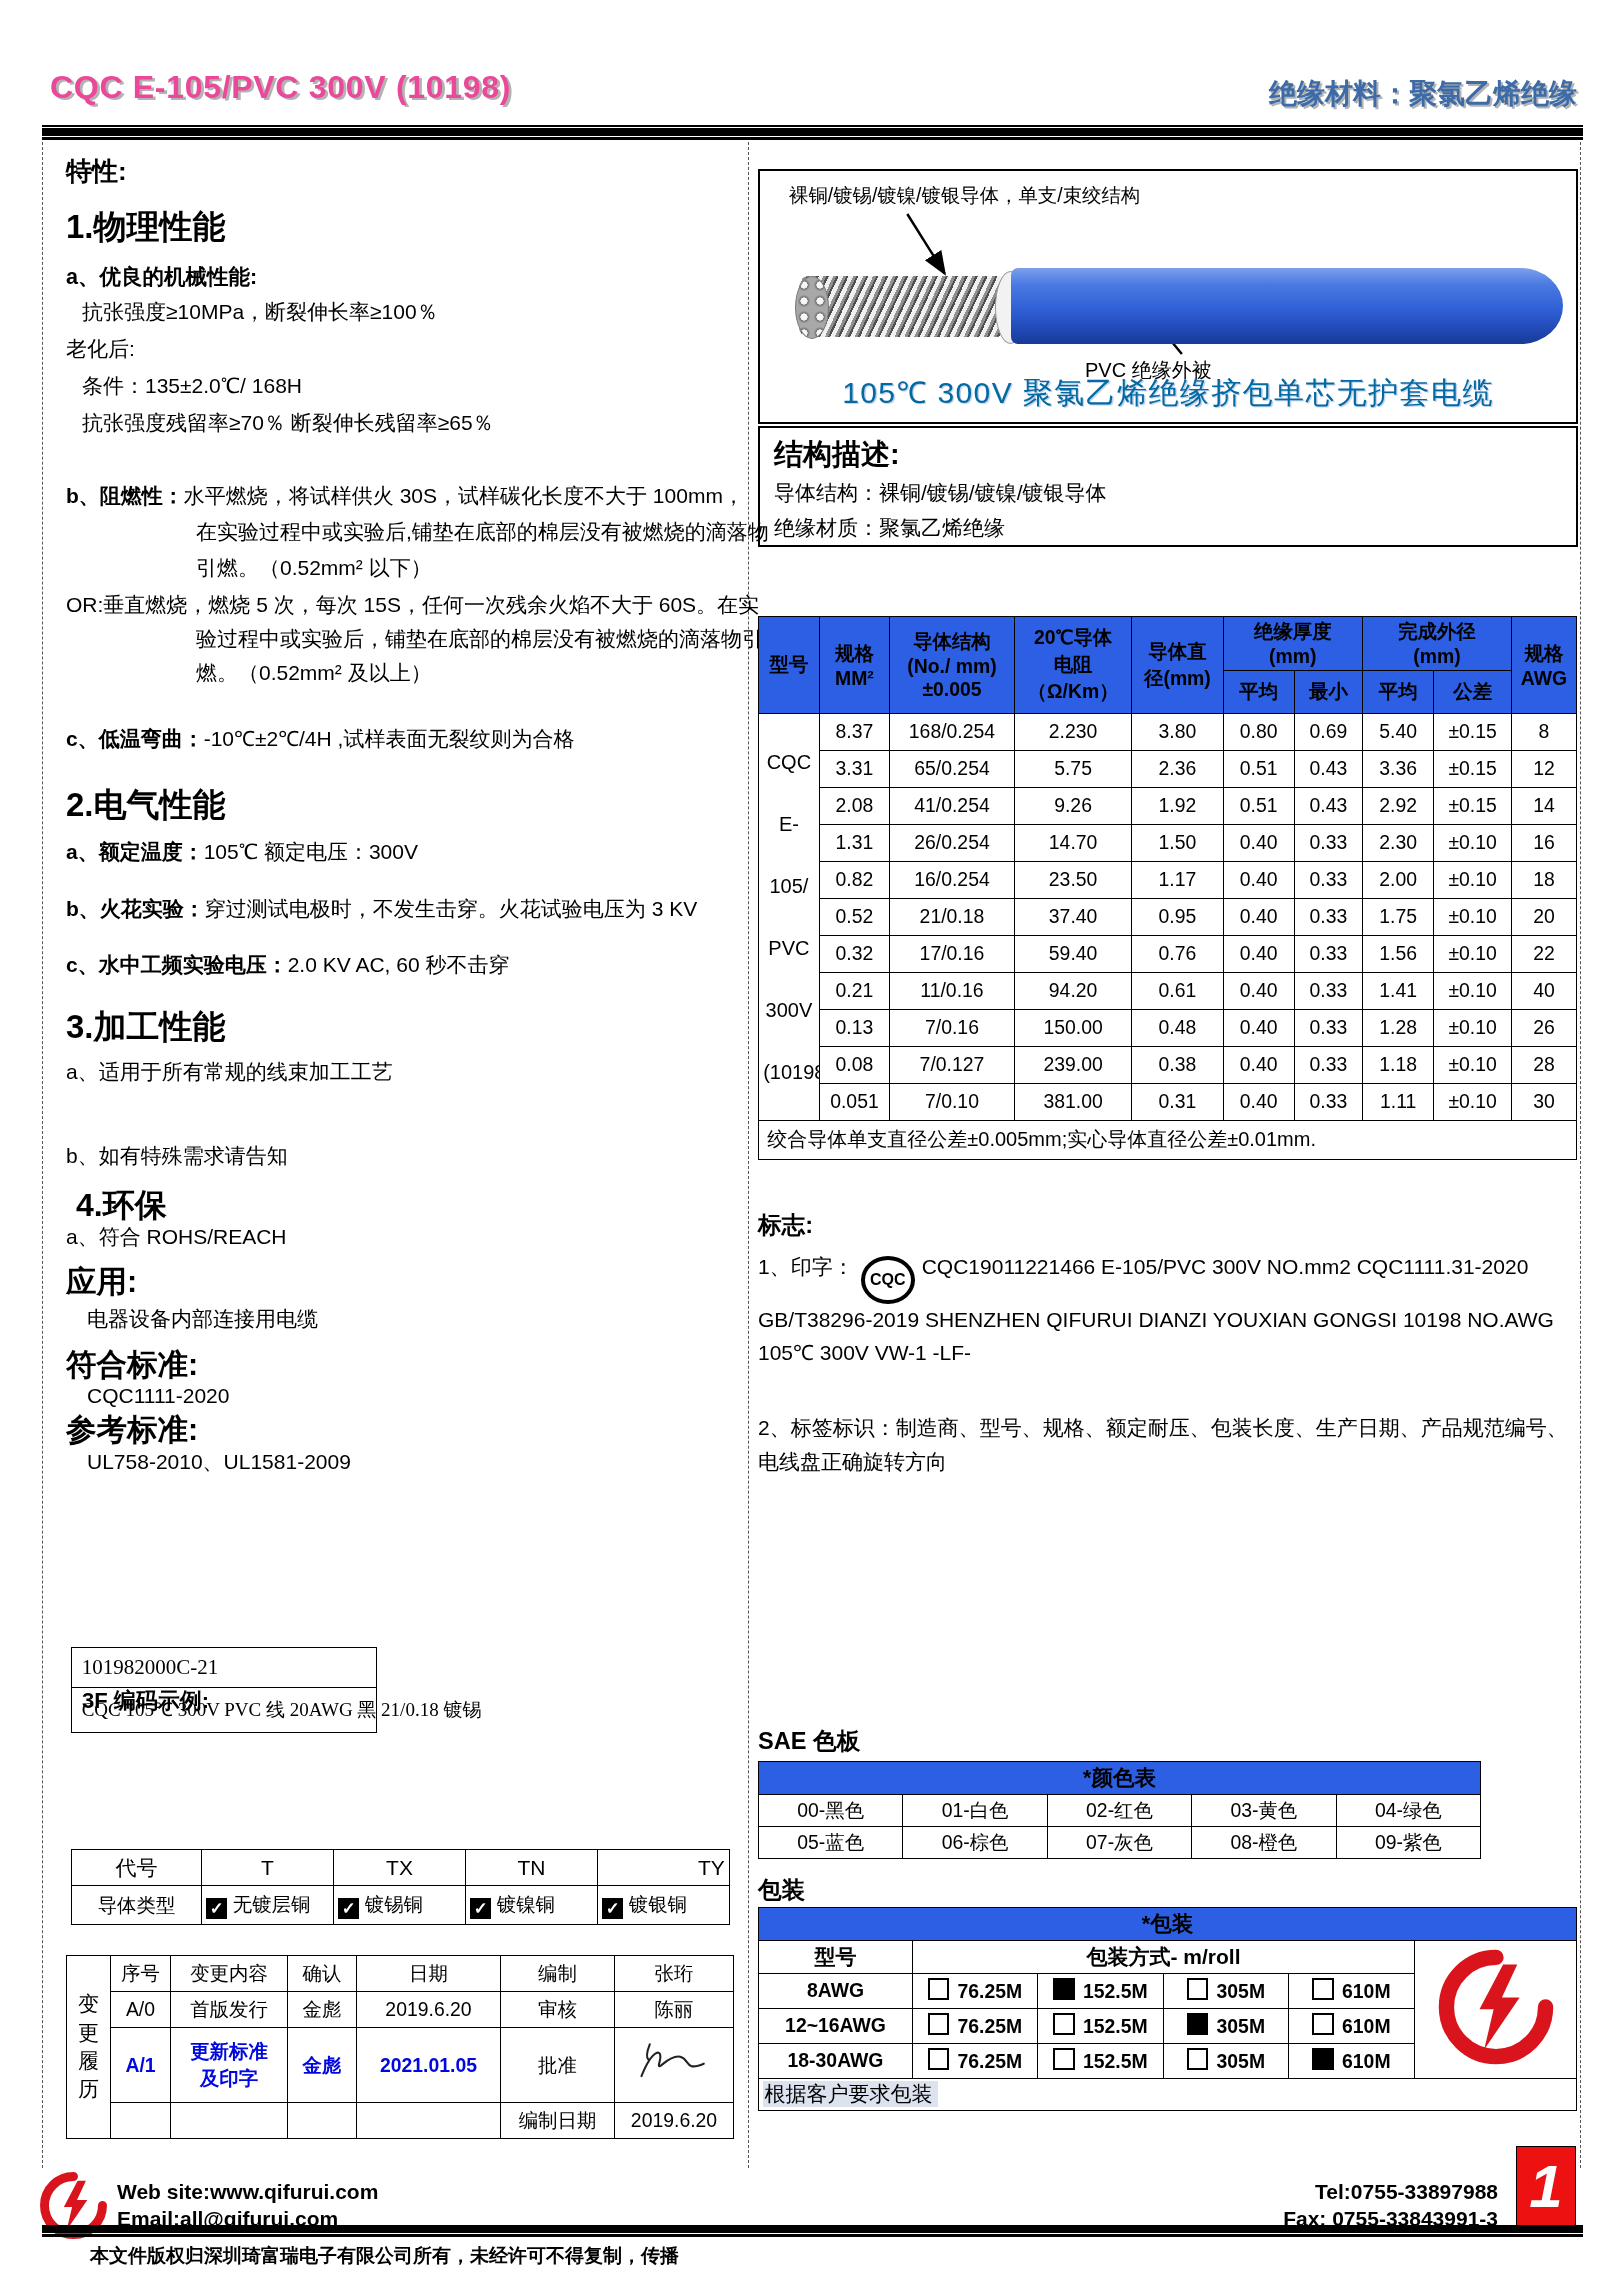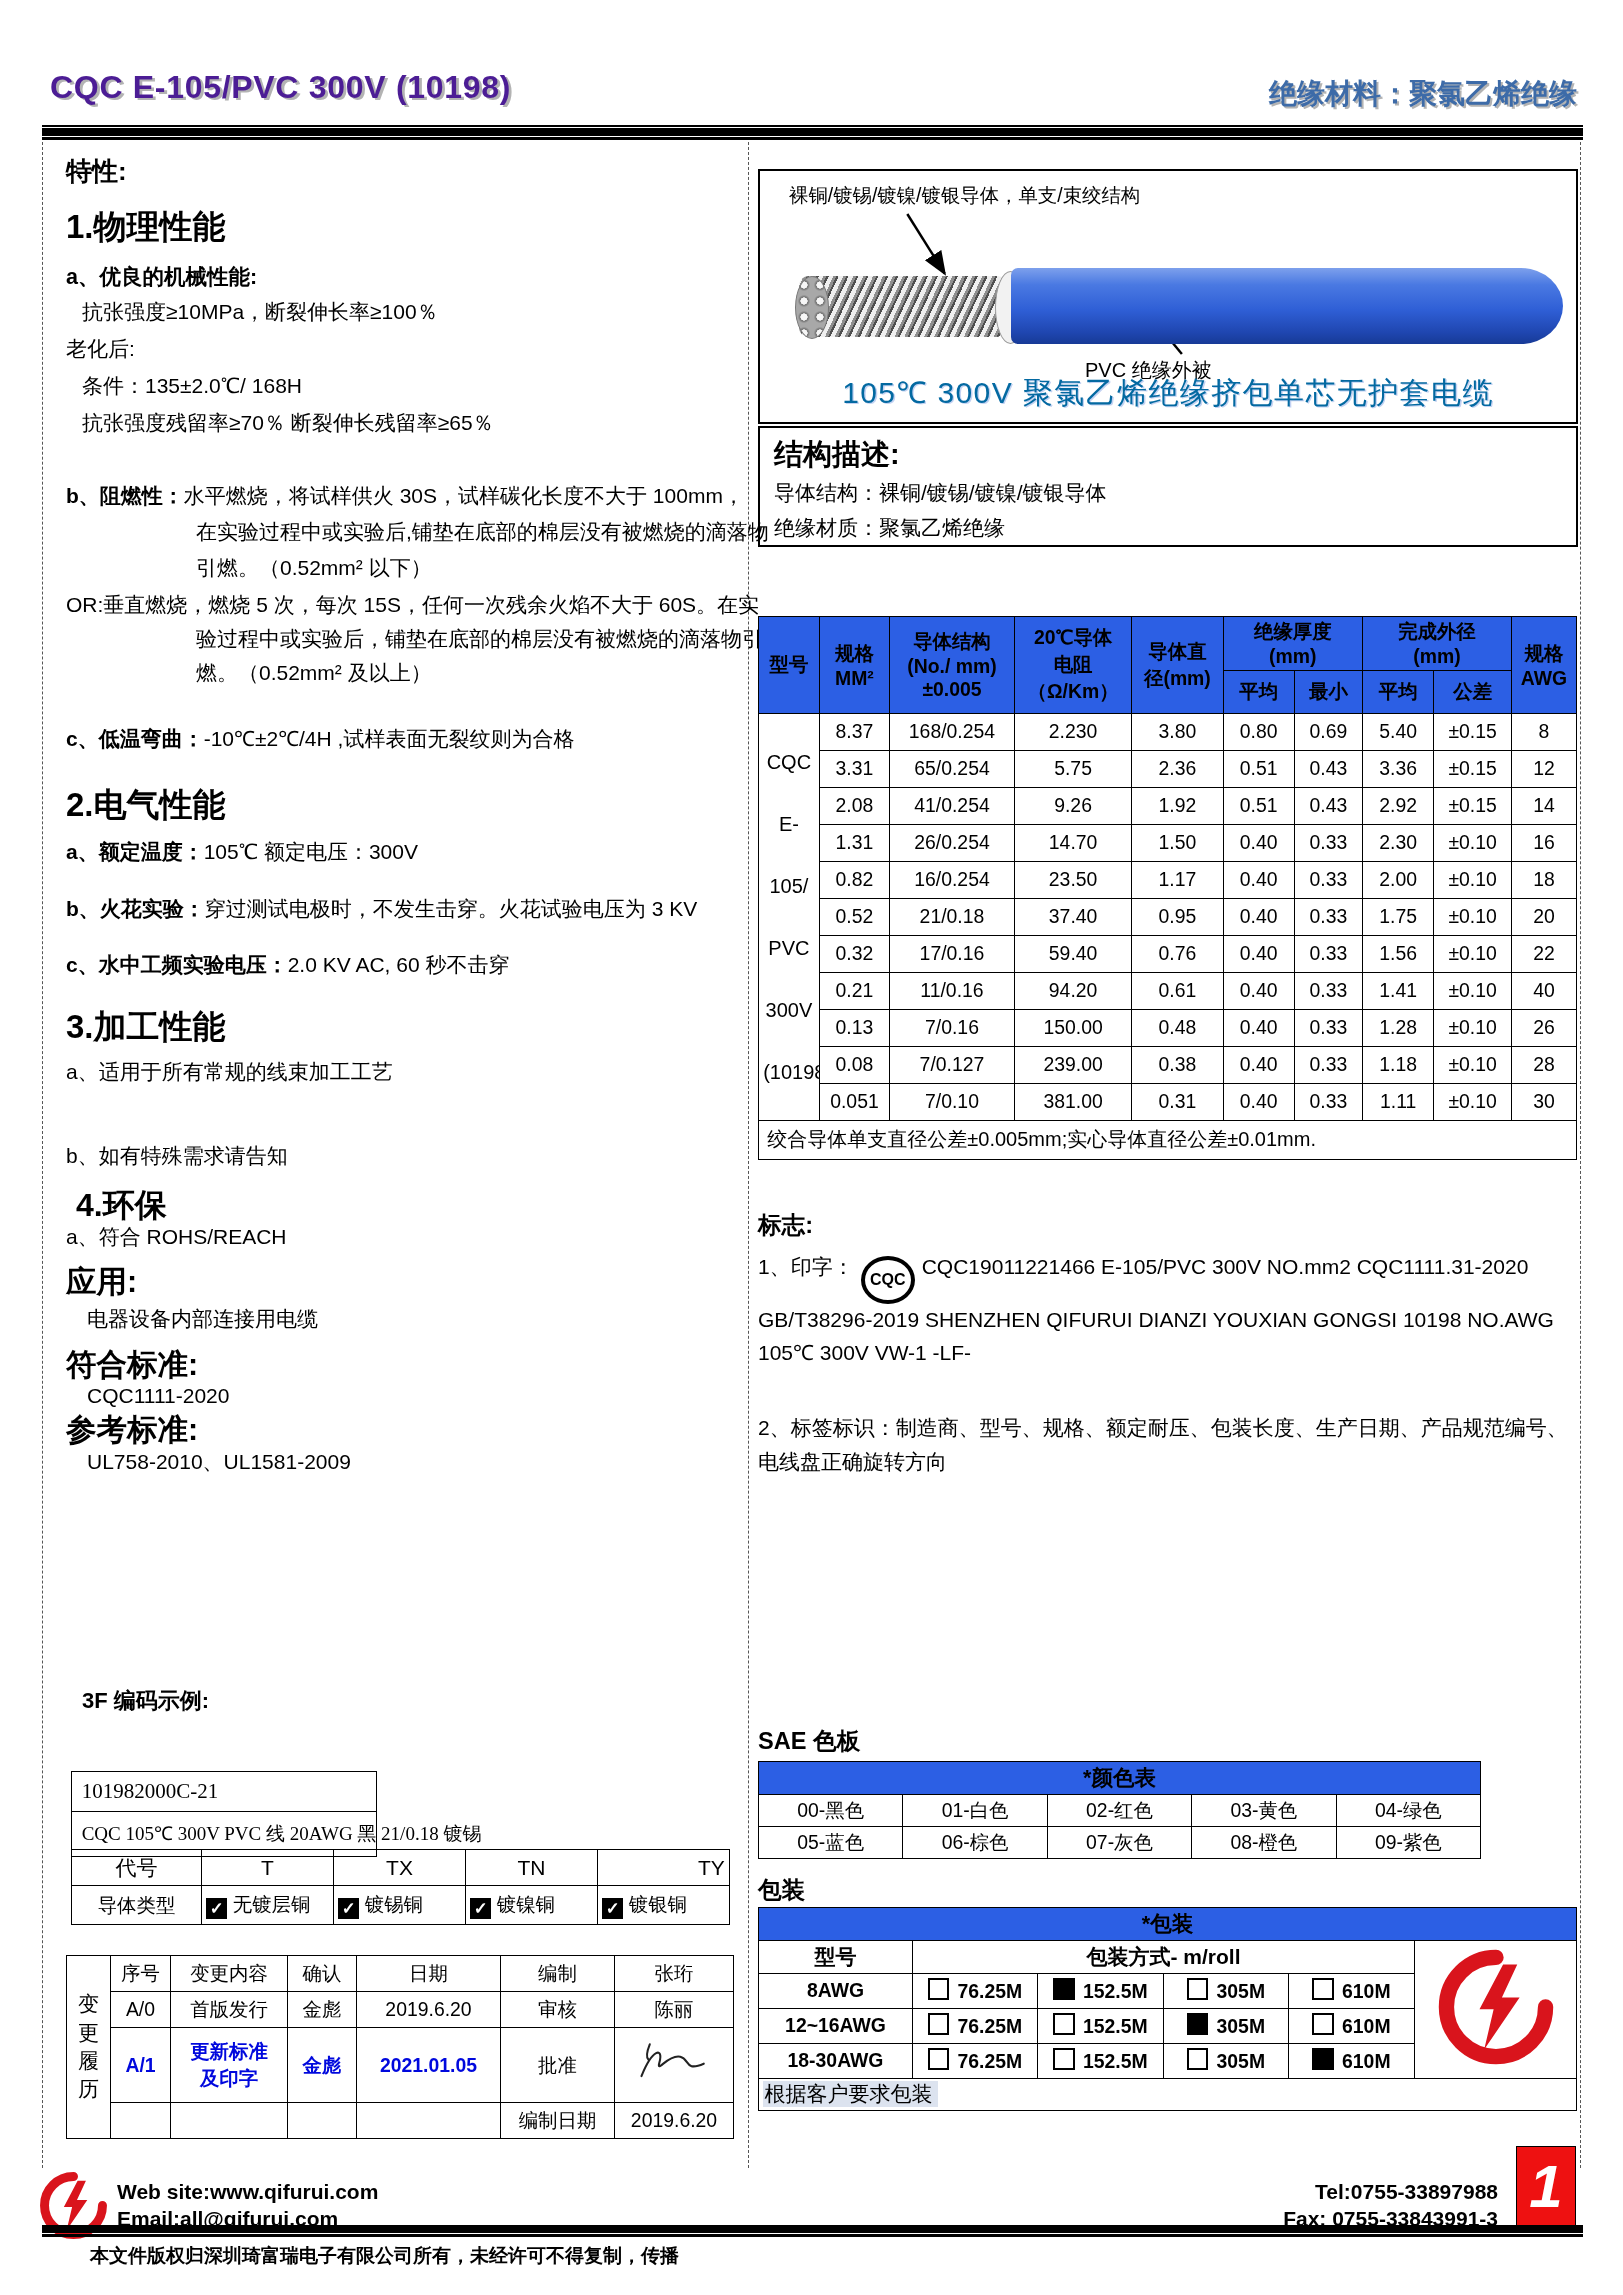--- a/index.html
+++ b/index.html
@@ -2,21 +2,21 @@
 <html style="font-size:11px"><head>
 <meta charset="utf-8">
 <style>
   html,body{margin:0;padding:0;background:#e8e8e8;}
   .page{position:relative;width:1623px;height:2295px;background:#fff;font-family:"Liberation Sans",sans-serif;color:#000;overflow:hidden;}
   .abs{position:absolute;}
   .nowrap{white-space:nowrap;}
   .pre{white-space:pre-line;}
   .b{font-weight:bold;}
   
-  .doc-title{font-size:32px;font-weight:bold;color:#4c1d95;text-shadow:2.8px 2.1px 0 #b3b3b3;letter-spacing:0.7px;}
+  .doc-title{font-size:32px;font-weight:bold;color:#ec4899;text-shadow:2.8px 2.1px 0 #b3b3b3;letter-spacing:0.7px;}
   .doc-title-r{font-size:28px;font-weight:bold;color:#3d6ba8;text-shadow:2.1px 2.1px 0 #b3b3b3;}
   .rule3 div{background:#000;}
   
   .vdash{width:0;border-left:1.4px dashed #555;}
   
   .ln{position:absolute;font-size:21px;white-space:nowrap;}
   .h-big{font-size:33px;font-weight:bold;}
   .h-mid{font-size:30.5px;font-weight:bold;}
   .h-sm{font-size:23.6px;font-weight:bold;}
   
@@ -97,21 +97,21 @@
 
   <div class="ln h-mid" style="left:66px;top:1262px;">应用:</div>
   <div class="ln" style="left:87px;top:1305px;">电器设备内部连接用电缆</div>
 
   <div class="ln h-mid" style="left:66px;top:1345px;">符合标准:</div>
   <div class="ln" style="left:87px;top:1384px;">CQC1111-2020</div>
   <div class="ln h-mid" style="left:66px;top:1410px;">参考标准:</div>
   <div class="ln" style="left:87px;top:1448px;">UL758-2010、UL1581-2009</div>
 
   <div class="ln b" style="left:82px;top:1686px;font-size:22px;">3F 编码示例:</div>
-  <div class="abs codebox" style="left:71px;top:1771px;width:304px;">
+  <div class="abs codebox" style="left:71px;top:1647px;width:304px;">
     <div class="row1">101982000C-21</div>
     <div class="row2 nowrap">CQC 105℃  300V PVC 线   20AWG  黑  21/0.18 镀锡</div>
   </div>
 
   <table class="abs" style="left:71px;top:1849px;width:658px;">
     <colgroup>
         <col style="width:130px">
         <col style="width:132px">
         <col style="width:132px">
         <col style="width:132px">

